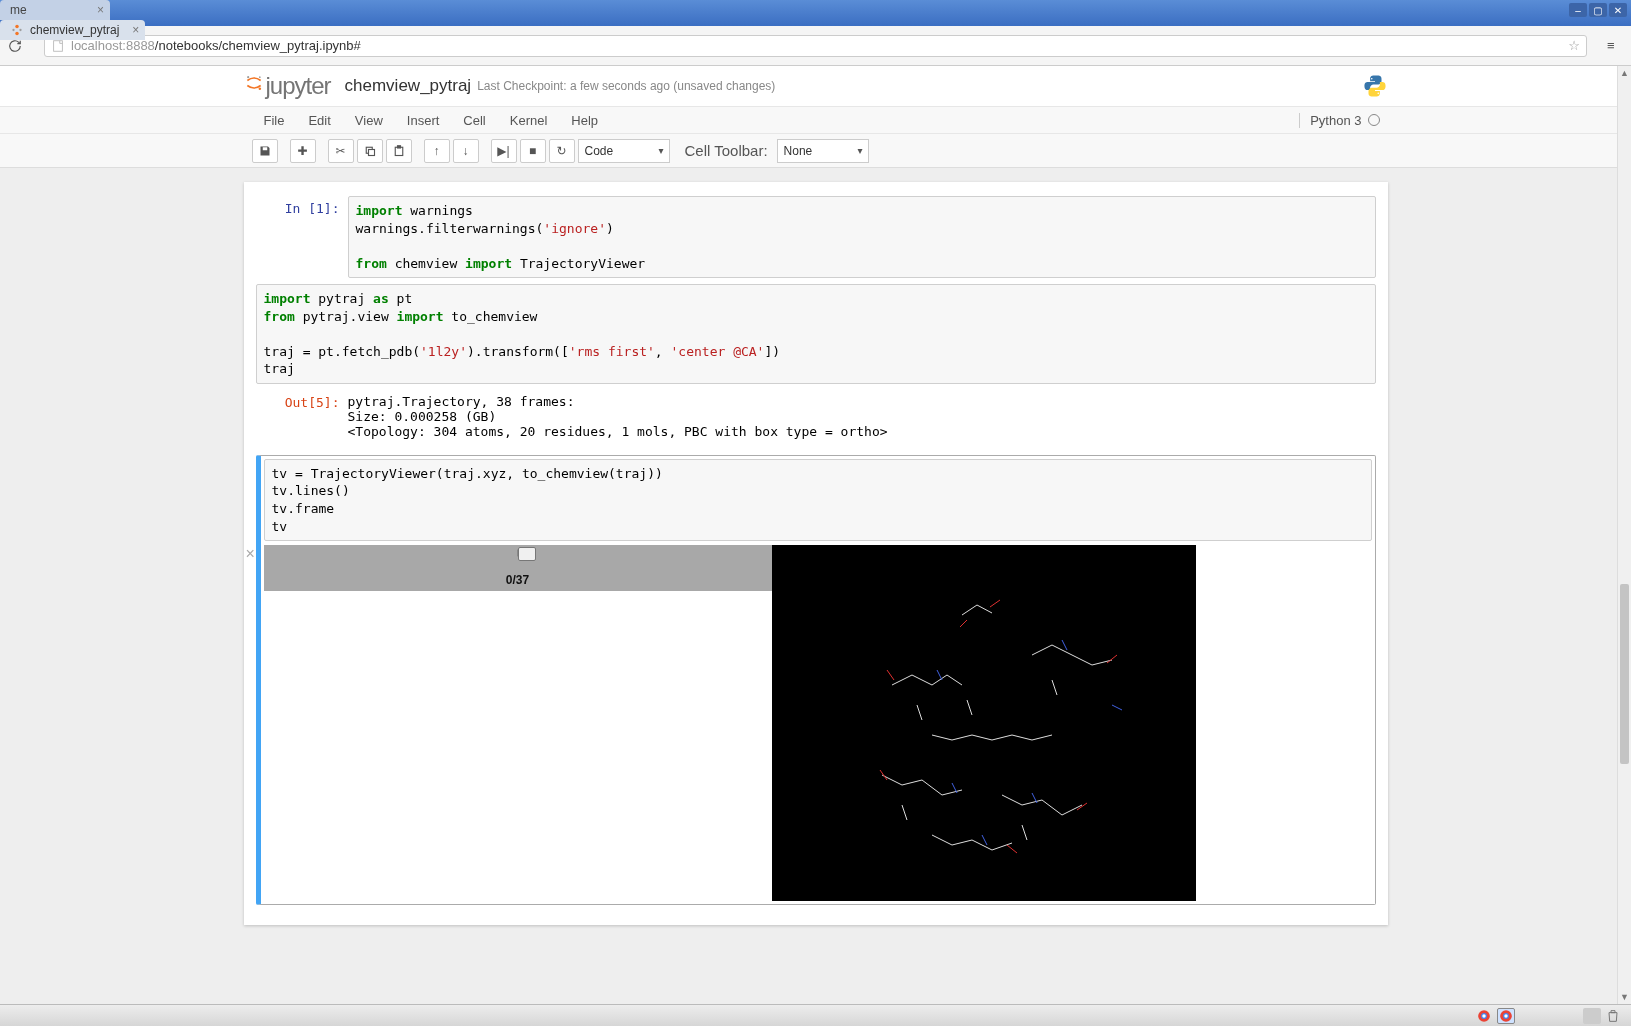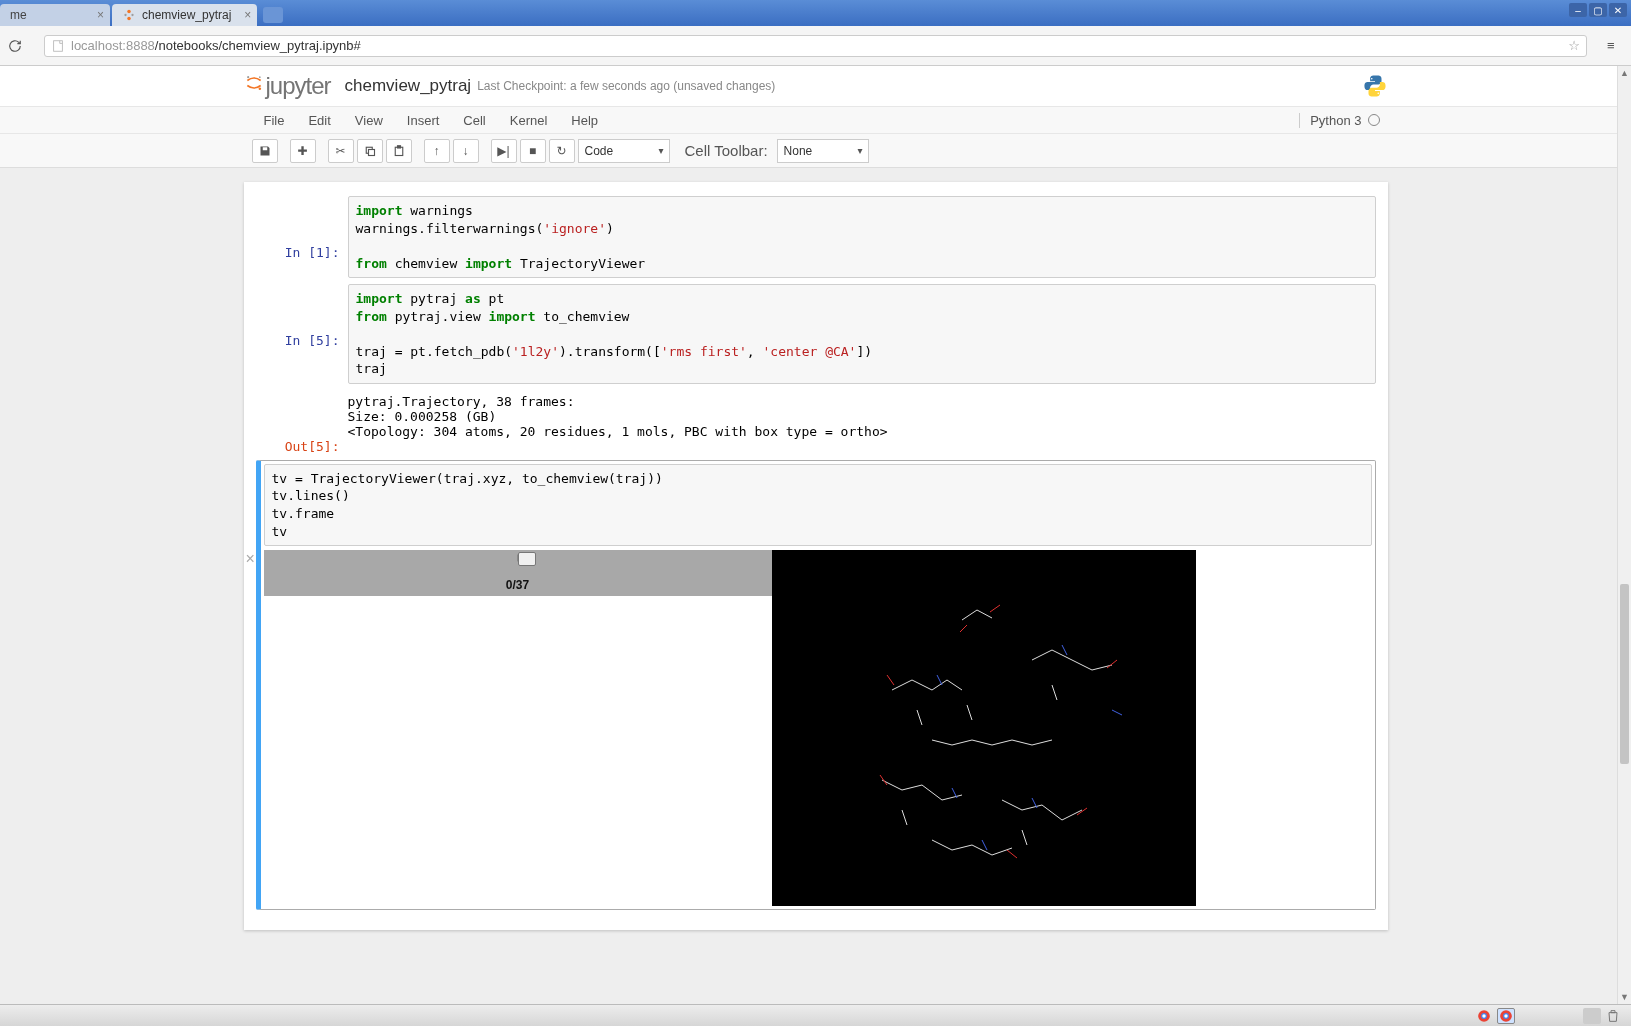--- a/index.html
+++ b/index.html
@@ -13,21 +13,21 @@
 .window { width: 1631px; height: 1026px; display: flex; flex-direction: column; }
 
 
 .titlebar {
   height: 26px;
   background: linear-gradient(to bottom, #5a8dd6 0%, #3b6ec2 100%);
   display: flex;
   align-items: flex-end;
   position: relative;
 }
-.tabs-strip { display: flex; align-items: flex-end; height: 26px; padding-left: 0; }
+.tabs-strip { display: flex; align-items: flex-start; height: 26px; padding-left: 0; flex-direction: column; }
 .tab {
   height: 22px;
   background: #d9e1ec;
   border-radius: 4px 4px 0 0;
   padding: 3px 26px 3px 10px;
   display: flex;
   align-items: center;
   font-size: 12px;
   color: #333;
   position: relative;
@@ -128,21 +128,21 @@
 }
 .nb-container {
   width: 1144px; margin: 0 auto 40px auto; background: #fff;
   box-shadow: 0 1px 3px rgba(0,0,0,.2); padding: 14px 12px;
 }
 
 .cell { display: flex; margin-bottom: 6px; }
 .cell.selected { border: 1px solid #ababab; border-left: 5px solid #42A5F5; border-radius: 2px; }
 .prompt {
   width: 92px; text-align: right; padding: 5px 8px 0 0;
-  font-family: monospace; font-size: 13px; flex-shrink: 0; margin-top: 44px;
+  font-family: monospace; font-size: 13px; flex-shrink: 0;
 }
 .prompt.in { color: #303F9F; }
 .prompt.out { color: #D84315; }
 .cell-body { flex: 1; }
 .input-area {
   background: #f7f7f7; border: 1px solid #cfcfcf; border-radius: 2px;
   padding: 5px 7px;
 }
 .code {
   font-family: monospace; font-size: 13px; line-height: 1.35; white-space: pre;
@@ -342,21 +342,20 @@
             <div class="input-area">
               <div class="code" id="code-0"><span class="kw">import</span><span> warnings</span>
 <span>warnings.filterwarnings(</span><span class="str">'ignore'</span><span>)</span>
 <span></span>
 <span class="kw">from</span><span> chemview </span><span class="kw">import</span><span> TrajectoryViewer</span></div>
             </div>
           </div>
         </div>
 
         <div class="cell">
-          <div class="prompt in">In [<span>5</span>]:</div>
           <div class="cell-body">
             <div class="input-area">
               <div class="code" id="code-1"><span class="kw">import</span><span> pytraj </span><span class="kw">as</span><span> pt</span>
 <span class="kw">from</span><span> pytraj.view </span><span class="kw">import</span><span> to_chemview</span>
 <span></span>
 <span>traj = pt.fetch_pdb(</span><span class="str">'1l2y'</span><span>).transform([</span><span class="str">'rms first'</span><span>, </span><span class="str">'center @CA'</span><span>])</span>
 <span>traj</span></div>
             </div>
           </div>
         </div>

